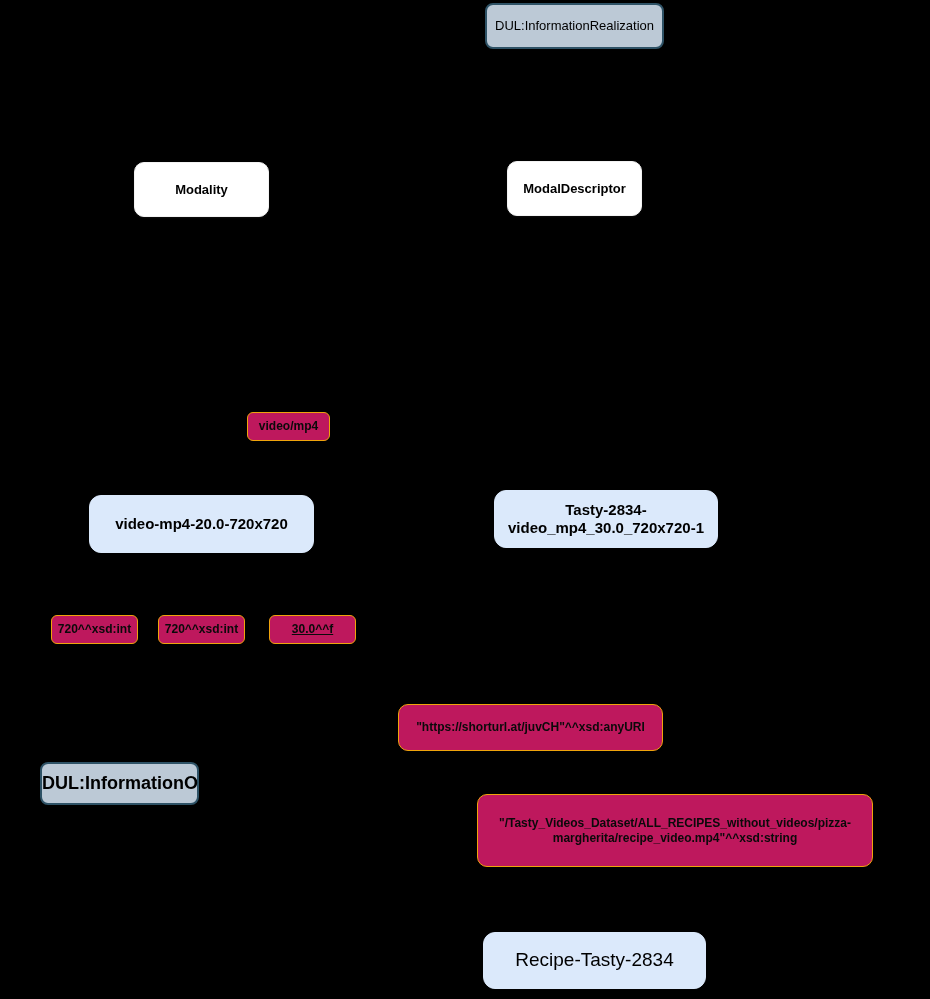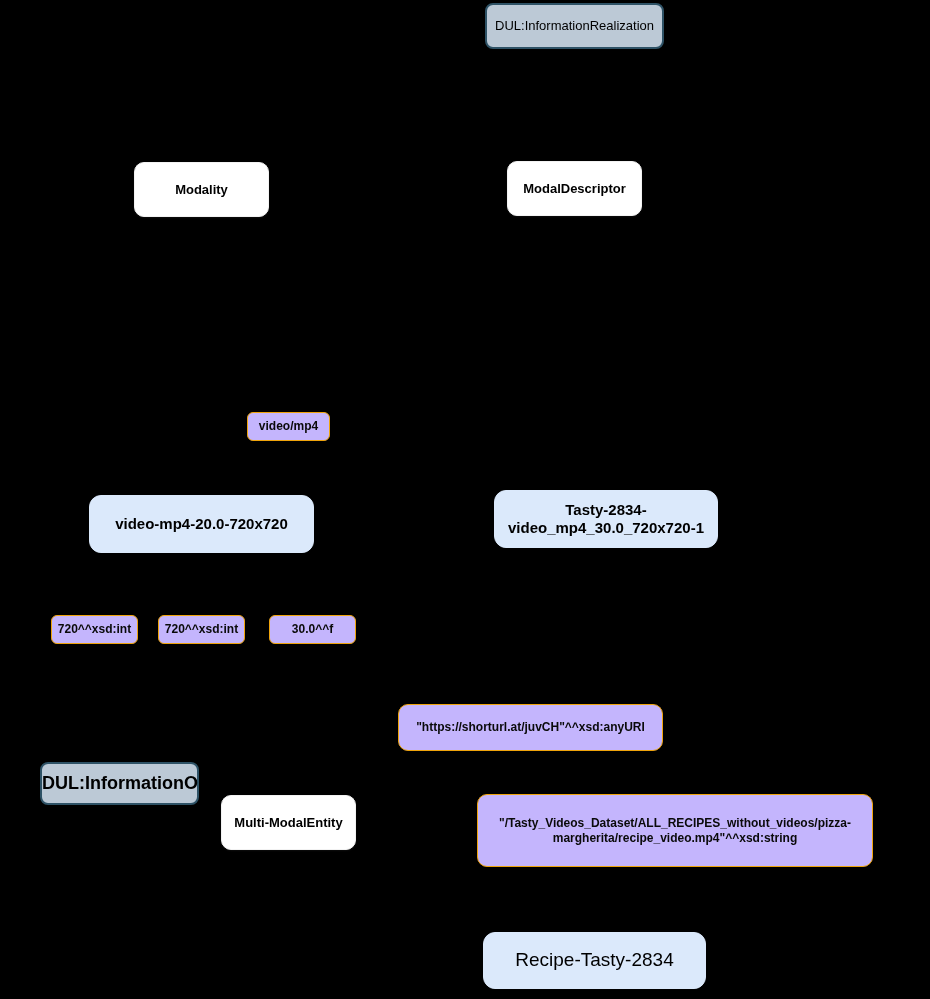--- a/index.html
+++ b/index.html
@@ -56,21 +56,21 @@
     background: #dbe9fb;
     border: 1px solid #dbe9fb;
     border-radius: 12px;
     color: #000000;
     font-weight: bold;
   }
   .n-instance.plain { font-weight: normal; }
 
   
   .n-literal {
-    background: #c4b5fd;
+    background: #be185d;
     border: 1px solid #efa40c;
     border-radius: 6px;
     color: #0a0a0a;
     font-weight: bold;
   }
   .n-literal.big { border-radius: 10px; }
 </style>
 </head>
 <body>
 
@@ -93,31 +93,28 @@
     <div class="node n-instance" style="left: 494px; top: 490px; width: 224px; height: 58px; font-size: 15px; font-weight: bold;">
       <span class="lbl">Tasty-2834-
 video_mp4_30.0_720x720-1</span>
     </div>
     <div class="node n-literal" style="left: 51px; top: 615px; width: 87px; height: 29px; font-size: 12px; font-weight: bold;">
       <span class="lbl">720^^xsd:int</span>
     </div>
     <div class="node n-literal" style="left: 158px; top: 615px; width: 87px; height: 29px; font-size: 12px; font-weight: bold;">
       <span class="lbl">720^^xsd:int</span>
     </div>
-    <div class="node n-literal" style="left: 269px; top: 615px; width: 87px; height: 29px; font-size: 12px; font-weight: bold;">
+    <div class="node n-literal" style="left: 269px; top: 615px; width: 87px; height: 29px; font-size: 12px; font-weight: bold; text-decoration: underline;">
       <span class="lbl">30.0^^f</span>
     </div>
     <div class="node n-literal big" style="left: 398px; top: 704px; width: 265px; height: 47px; font-size: 12px; font-weight: bold;">
       <span class="lbl">"https://shorturl.at/juvCH"^^xsd:anyURI</span>
     </div>
     <div class="node n-dul" style="left: 40px; top: 762px; width: 159px; height: 43px; font-size: 18px; font-weight: bold;">
       <span class="lbl">DUL:InformationObject</span>
-    </div>
-    <div class="node n-class" style="left: 221px; top: 795px; width: 135px; height: 55px; font-size: 13px; font-weight: bold;">
-      <span class="lbl">Multi-ModalEntity</span>
     </div>
     <div class="node n-literal big" style="left: 477px; top: 794px; width: 396px; height: 73px; font-size: 12px; font-weight: bold;">
       <span class="lbl">"/Tasty_Videos_Dataset/ALL_RECIPES_without_videos/pizza-
 margherita/recipe_video.mp4"^^xsd:string</span>
     </div>
     <div class="node n-instance plain" style="left: 451px; top: 932px; width: 223px; height: 57px; font-size: 19px; font-weight: normal; margin-left: 32px;">
       <span class="lbl">Recipe-Tasty-2834</span>
     </div>
   </div>
 

